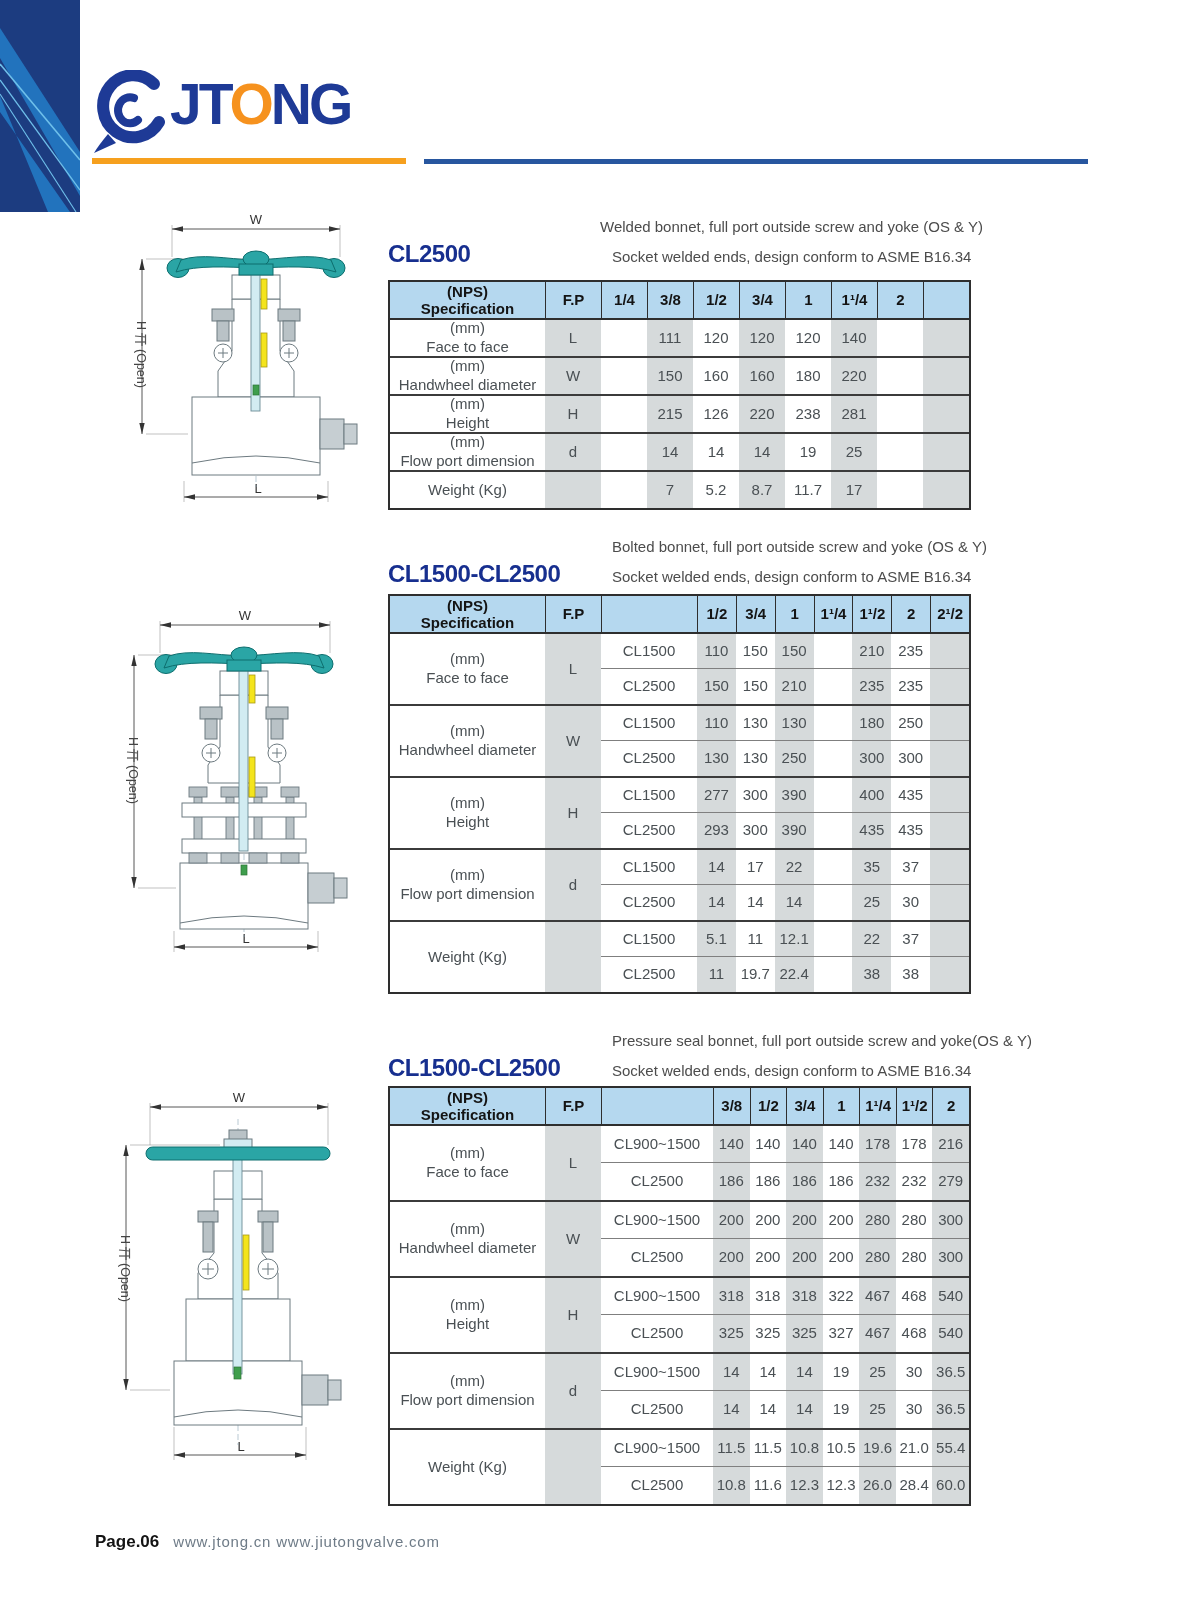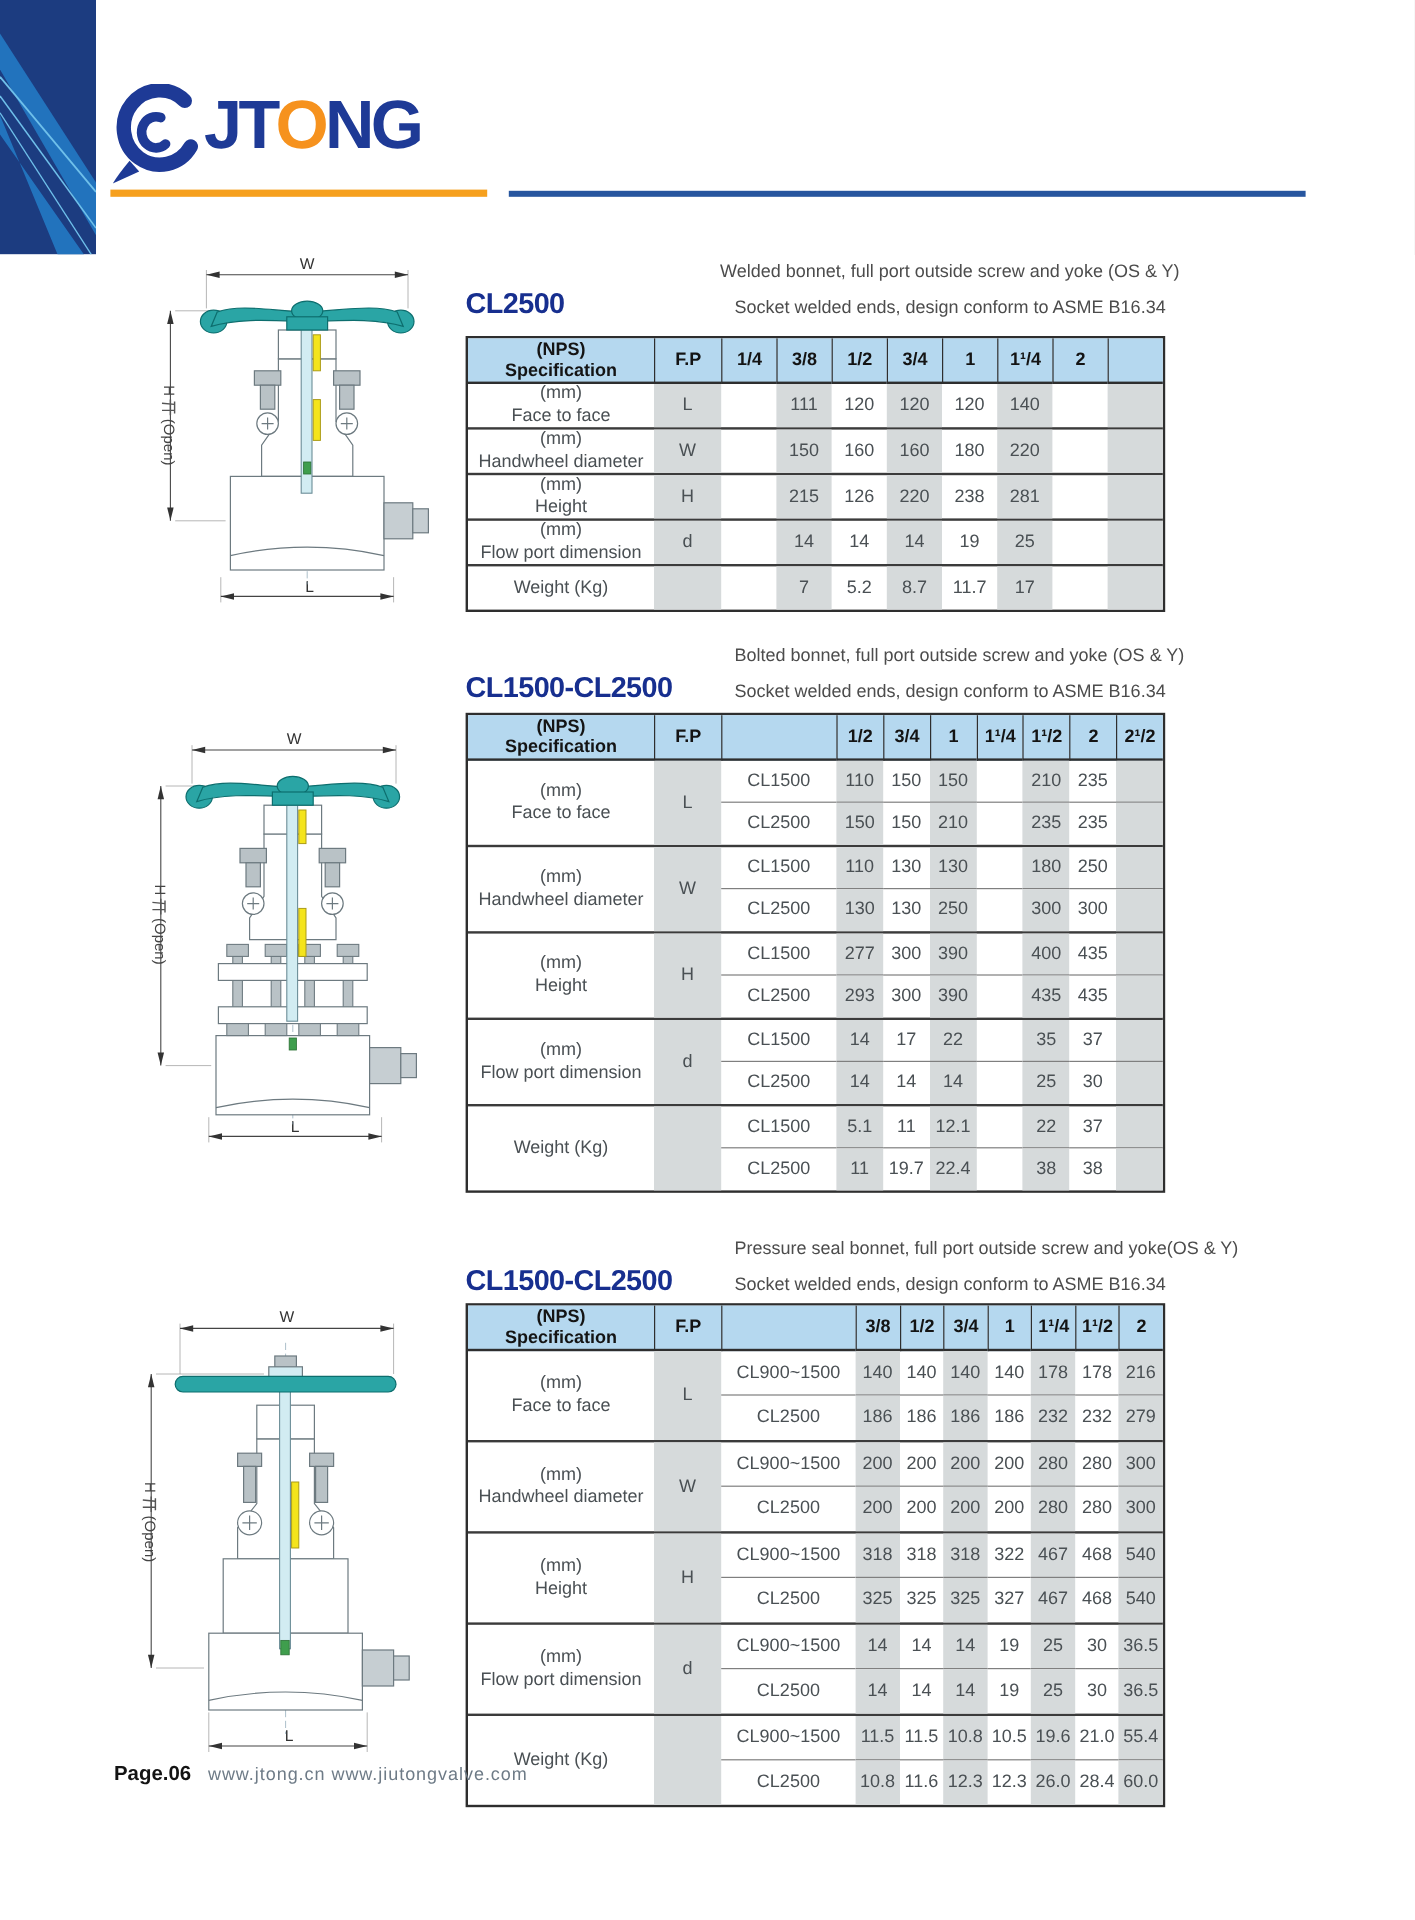--- a/index.html
+++ b/index.html
@@ -38,21 +38,21 @@
   .gray{background:#d6dadb;}
   .span2{grid-row:span 2;}
   .tgroup + .tgroup{border-top:2px solid #3b3b3b;}
   .subsep{border-bottom:1.2px solid #7f7f7f;}
 
   
   .drawing{position:absolute;}
   svg text{font-family:"Liberation Sans","DejaVu Sans",sans-serif;}
 
   
-  .footer{position:absolute;left:95px;top:1468px;font-size:17px;}
+  .footer{position:absolute;left:95px;top:1532px;font-size:17px;}
   .footer .pg{font-weight:bold;color:#131313;margin-right:14px;}
   .footer .urls{font-size:15px;color:#6e7b87;letter-spacing:0.8px;}
 </style>
 </head>
 <body>
 
 <div class="page">
 
   <svg class="corner" width="80" height="212" viewBox="0 0 80 212">
     <rect x="0" y="0" width="80" height="212" fill="#1c3c80"></rect>

